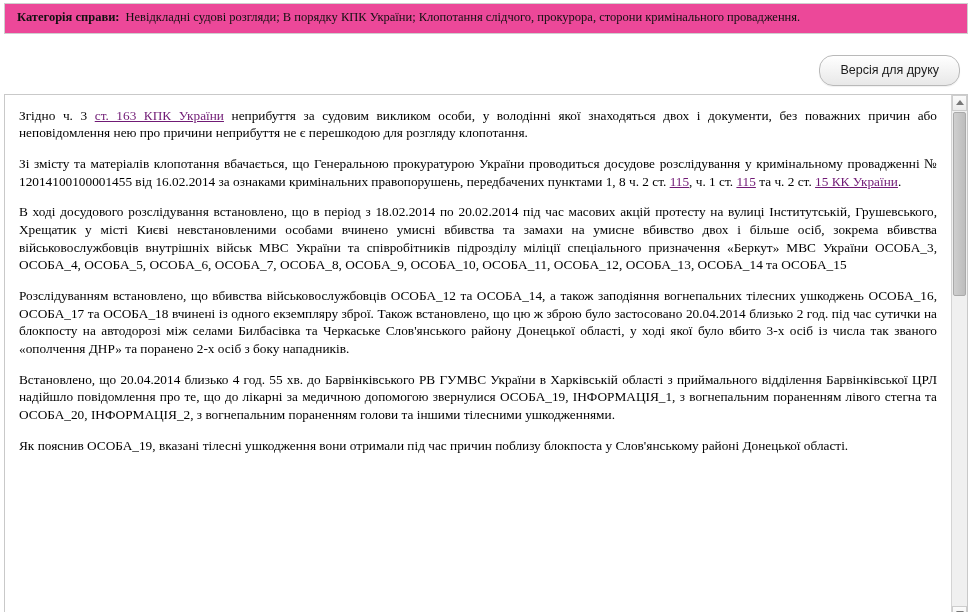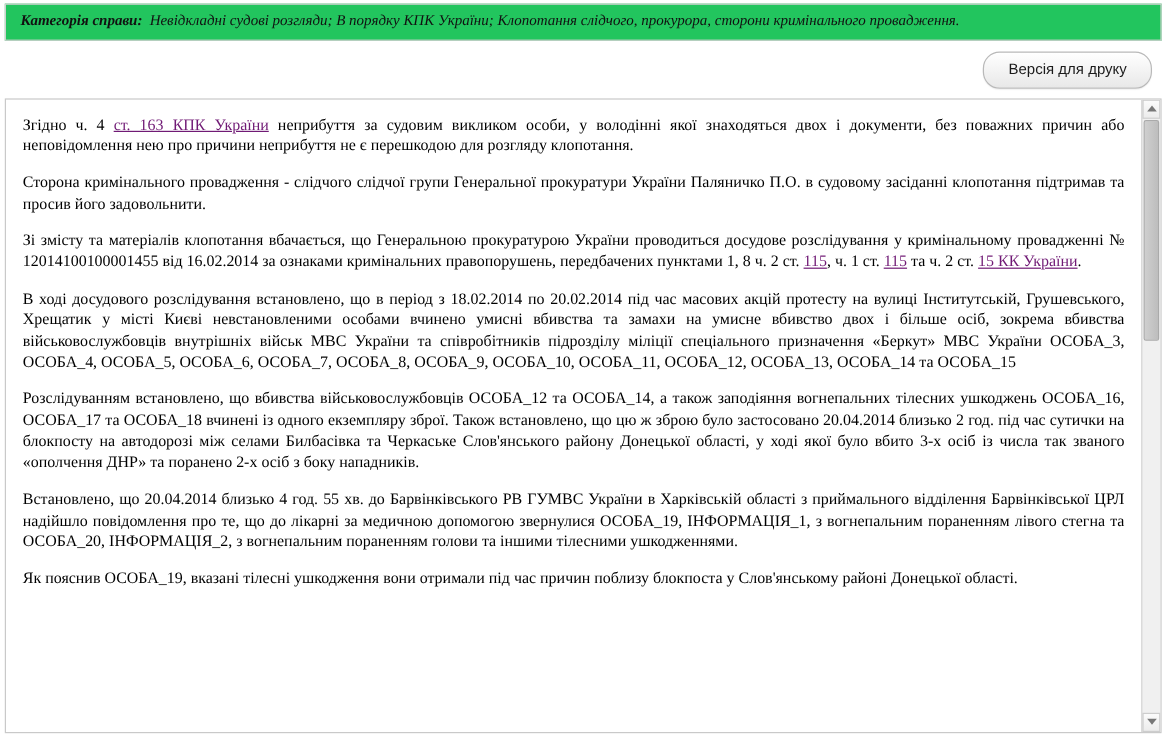--- a/index.html
+++ b/index.html
@@ -14,28 +14,27 @@
   #page {
     position: relative;
     width: 972px;
     height: 612px;
     overflow: hidden;
     background: #ffffff;
   }
 
   
   .category-bar {
-    margin: 3px 4px 0 4px;
+    margin: 3px 4px 12px 4px;
     border: 1px solid #cfcfcf;
-    background: #22c55e;
+    background: #ec4899;
     padding: 6px 10px 7px 12px;
     font-size: 12.5px;
     color: #111;
     line-height: 1.25;
-    font-style: italic;
   }
   .category-label {
     font-weight: bold;
     font-size: 12.5px;
     margin-right: 6px;
   }
   .category-value {
     font-size: 12.5px;
   }
 
@@ -133,22 +132,21 @@
   <div class="category-bar">
     <span class="category-label">Категорія справи:</span><span class="category-value">Невідкладні судові розгляди; В порядку КПК України; Клопотання слідчого, прокурора, сторони кримінального провадження.</span>
   </div>
 
   <div class="toolbar-row">
     <button class="print-button">Версія для друку</button>
   </div>
 
   <div class="doc-panel">
     <div class="doc-scroll" id="doc-body">
-        <p class="para"><span>Згідно ч. 4 </span><a class="doc-link" href="#">ст. 163 КПК України</a><span> неприбуття за судовим викликом особи, у володінні якої знаходяться двох і документи, без поважних причин або неповідомлення нею про причини неприбуття не є перешкодою для розгляду клопотання.</span></p>
-        <p class="para"><span>Сторона кримінального провадження - слідчого слідчої групи Генеральної прокуратури України Паляничко П.О. в судовому засіданні клопотання підтримав та просив його задовольнити.</span></p>
+        <p class="para"><span>Згідно ч. 3 </span><a class="doc-link" href="#">ст. 163 КПК України</a><span> неприбуття за судовим викликом особи, у володінні якої знаходяться двох і документи, без поважних причин або неповідомлення нею про причини неприбуття не є перешкодою для розгляду клопотання.</span></p>
         <p class="para"><span>Зі змісту та матеріалів клопотання вбачається, що Генеральною прокуратурою України проводиться досудове розслідування у кримінальному провадженні №  12014100100001455 від 16.02.2014 за ознаками кримінальних правопорушень, передбачених пунктами 1, 8 ч. 2 ст. </span><a class="doc-link" href="#">115</a><span>, ч. 1 ст. </span><a class="doc-link" href="#">115</a><span> та ч. 2 ст. </span><a class="doc-link" href="#">15 КК України</a><span>.</span></p>
         <p class="para"><span>В ході досудового розслідування встановлено, що в період з 18.02.2014 по 20.02.2014 під час масових акцій протесту на вулиці Інститутській, Грушевського, Хрещатик у місті Києві невстановленими особами вчинено умисні вбивства та замахи на умисне вбивство двох і більше осіб, зокрема вбивства військовослужбовців внутрішніх військ МВС України та співробітників підрозділу міліції спеціального призначення «Беркут» МВС України ОСОБА_3, ОСОБА_4, ОСОБА_5, ОСОБА_6, ОСОБА_7, ОСОБА_8, ОСОБА_9, ОСОБА_10, ОСОБА_11, ОСОБА_12, ОСОБА_13, ОСОБА_14 та ОСОБА_15</span></p>
         <p class="para"><span>Розслідуванням встановлено, що вбивства військовослужбовців ОСОБА_12 та ОСОБА_14, а також заподіяння вогнепальних тілесних ушкоджень ОСОБА_16, ОСОБА_17 та ОСОБА_18 вчинені із одного екземпляру зброї. Також встановлено, що цю ж зброю було застосовано 20.04.2014 близько 2 год. під час сутички на блокпосту на автодорозі між селами Билбасівка та Черкаське Слов'янського району Донецької області, у ході якої було вбито 3-х осіб із числа так званого «ополчення ДНР» та поранено 2-х осіб з боку нападників.</span></p>
         <p class="para"><span>Встановлено, що 20.04.2014 близько 4 год. 55 хв. до Барвінківського РВ ГУМВС України в Харківській області з приймального відділення Барвінківської ЦРЛ надійшло повідомлення про те, що до лікарні за медичною допомогою звернулися ОСОБА_19, ІНФОРМАЦІЯ_1, з вогнепальним пораненням лівого стегна та ОСОБА_20, ІНФОРМАЦІЯ_2, з вогнепальним пораненням голови та іншими тілесними ушкодженнями.</span></p>
         <p class="para"><span>Як пояснив ОСОБА_19, вказані тілесні ушкодження вони отримали під час причин поблизу блокпоста у Слов'янському районі Донецької області.</span></p>
       </div>
 
     <div class="scrollbar">
       <div class="sb-btn up">
         <span class="sb-arrow up"></span>

